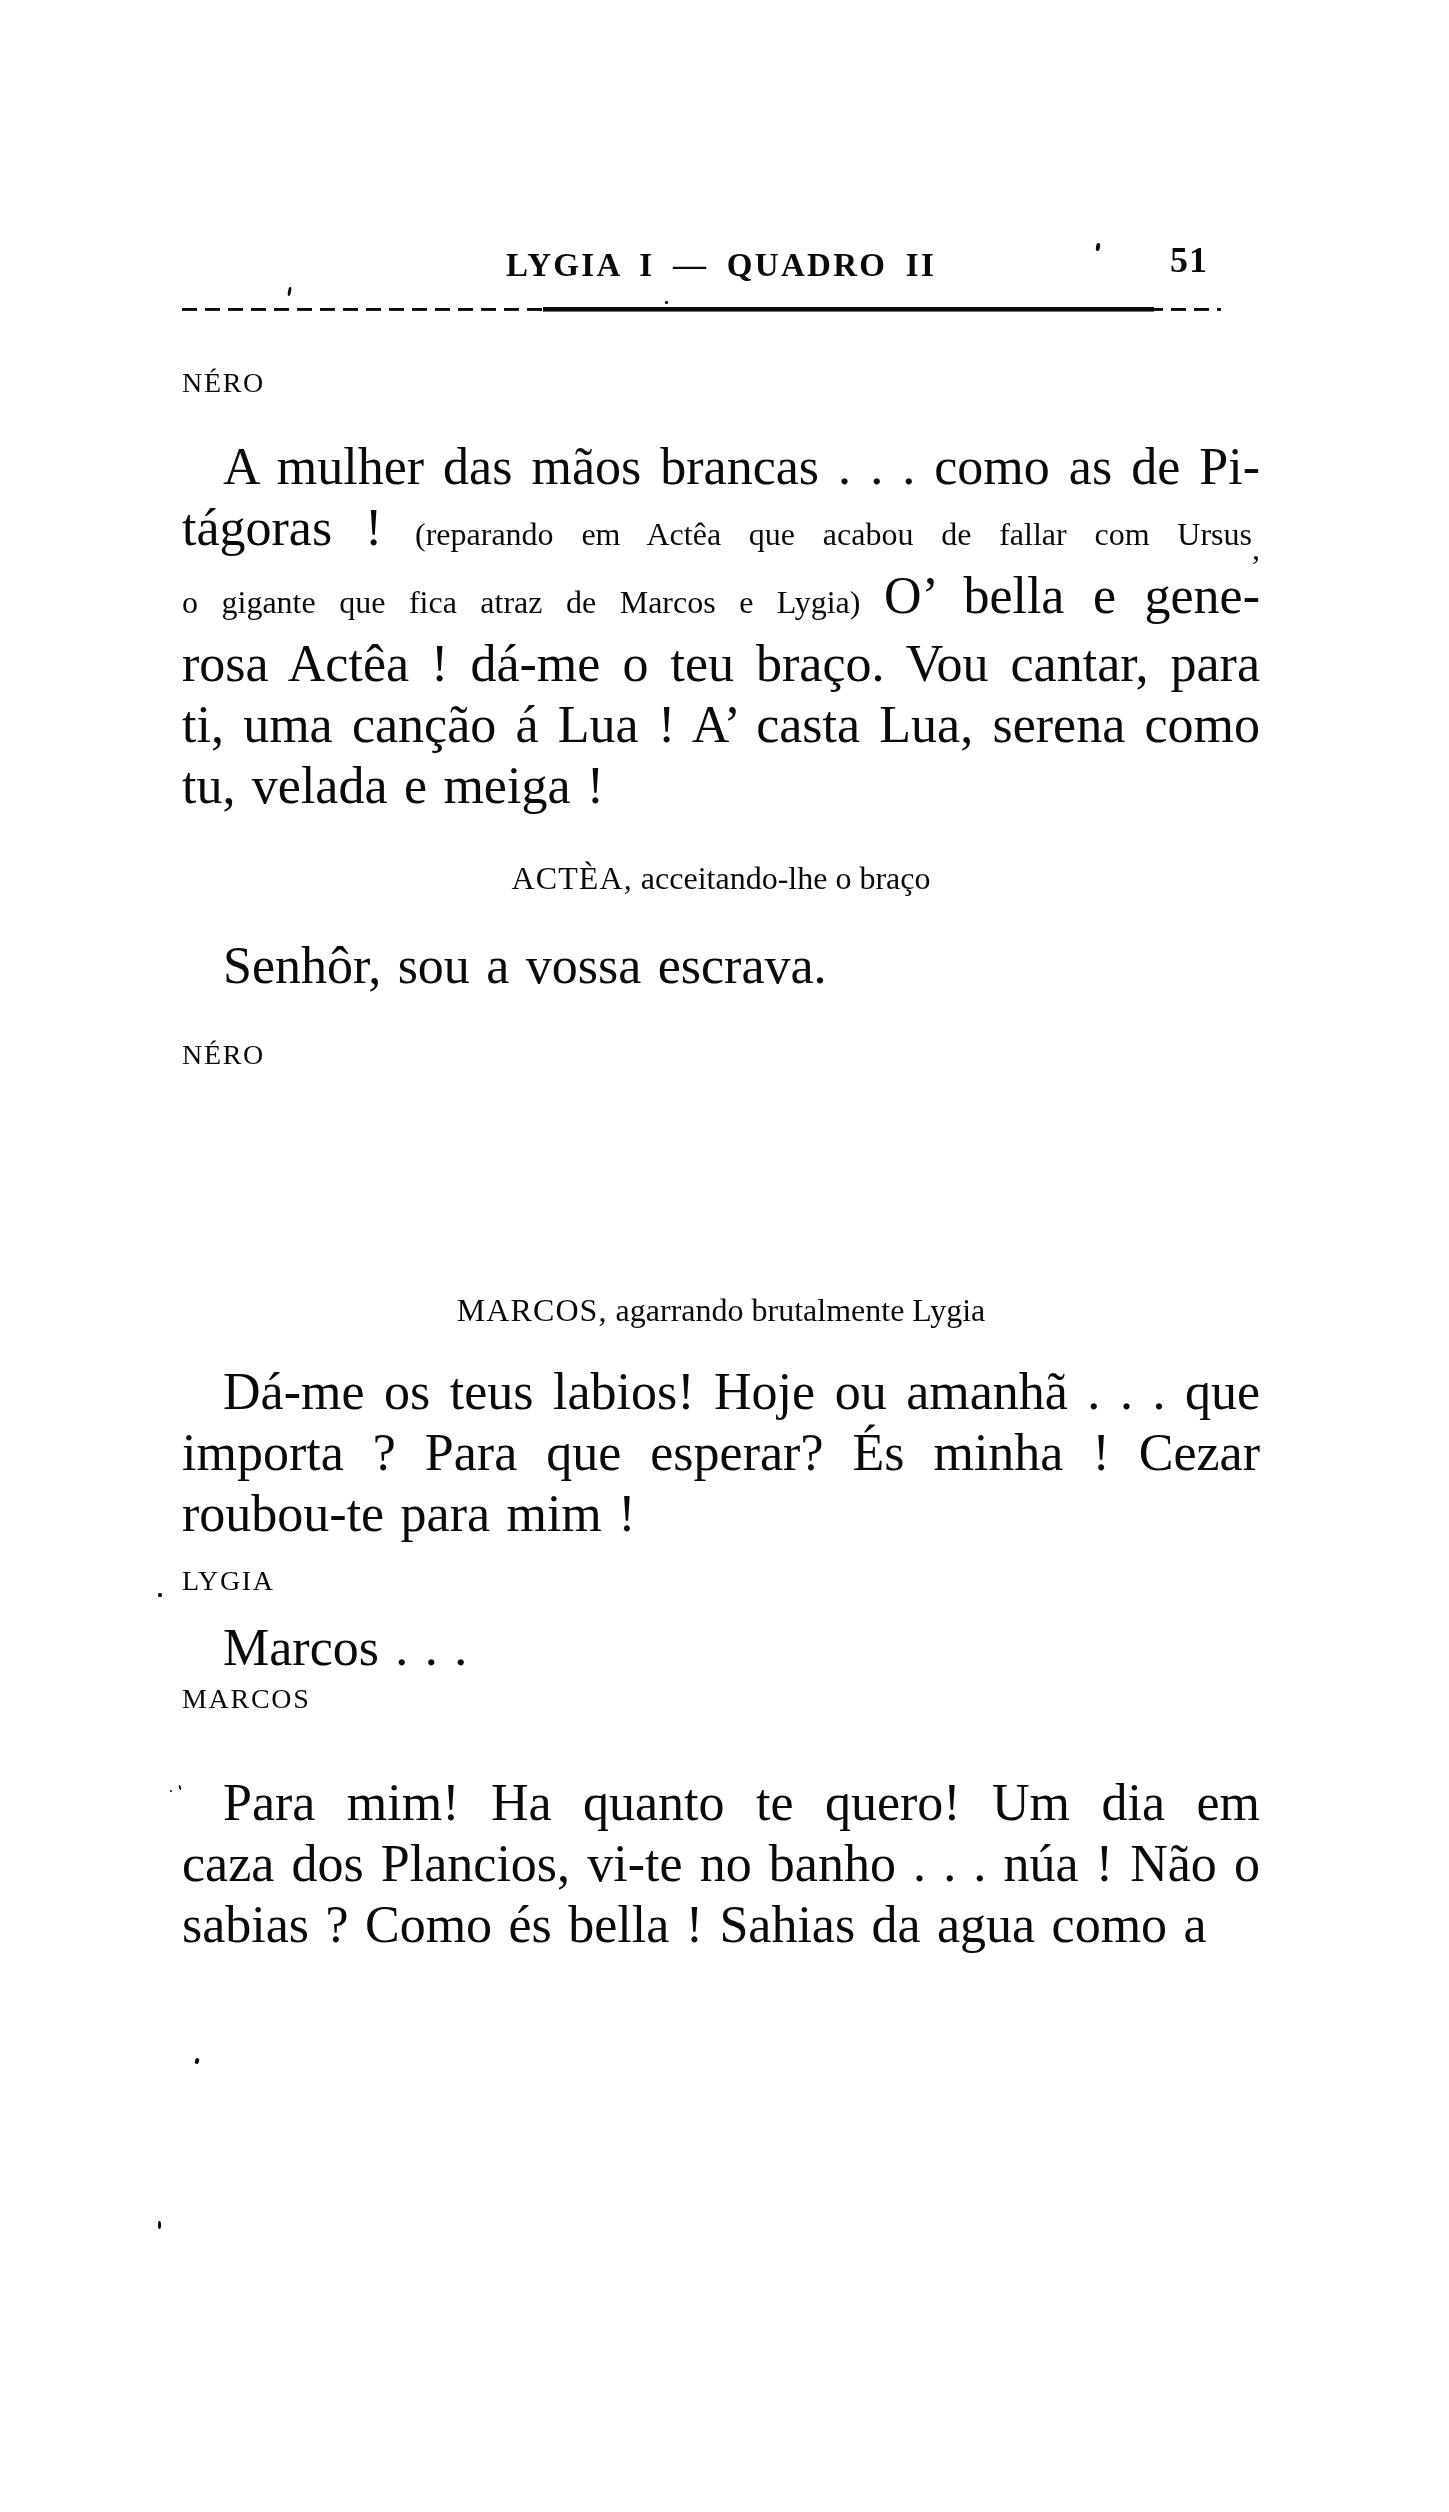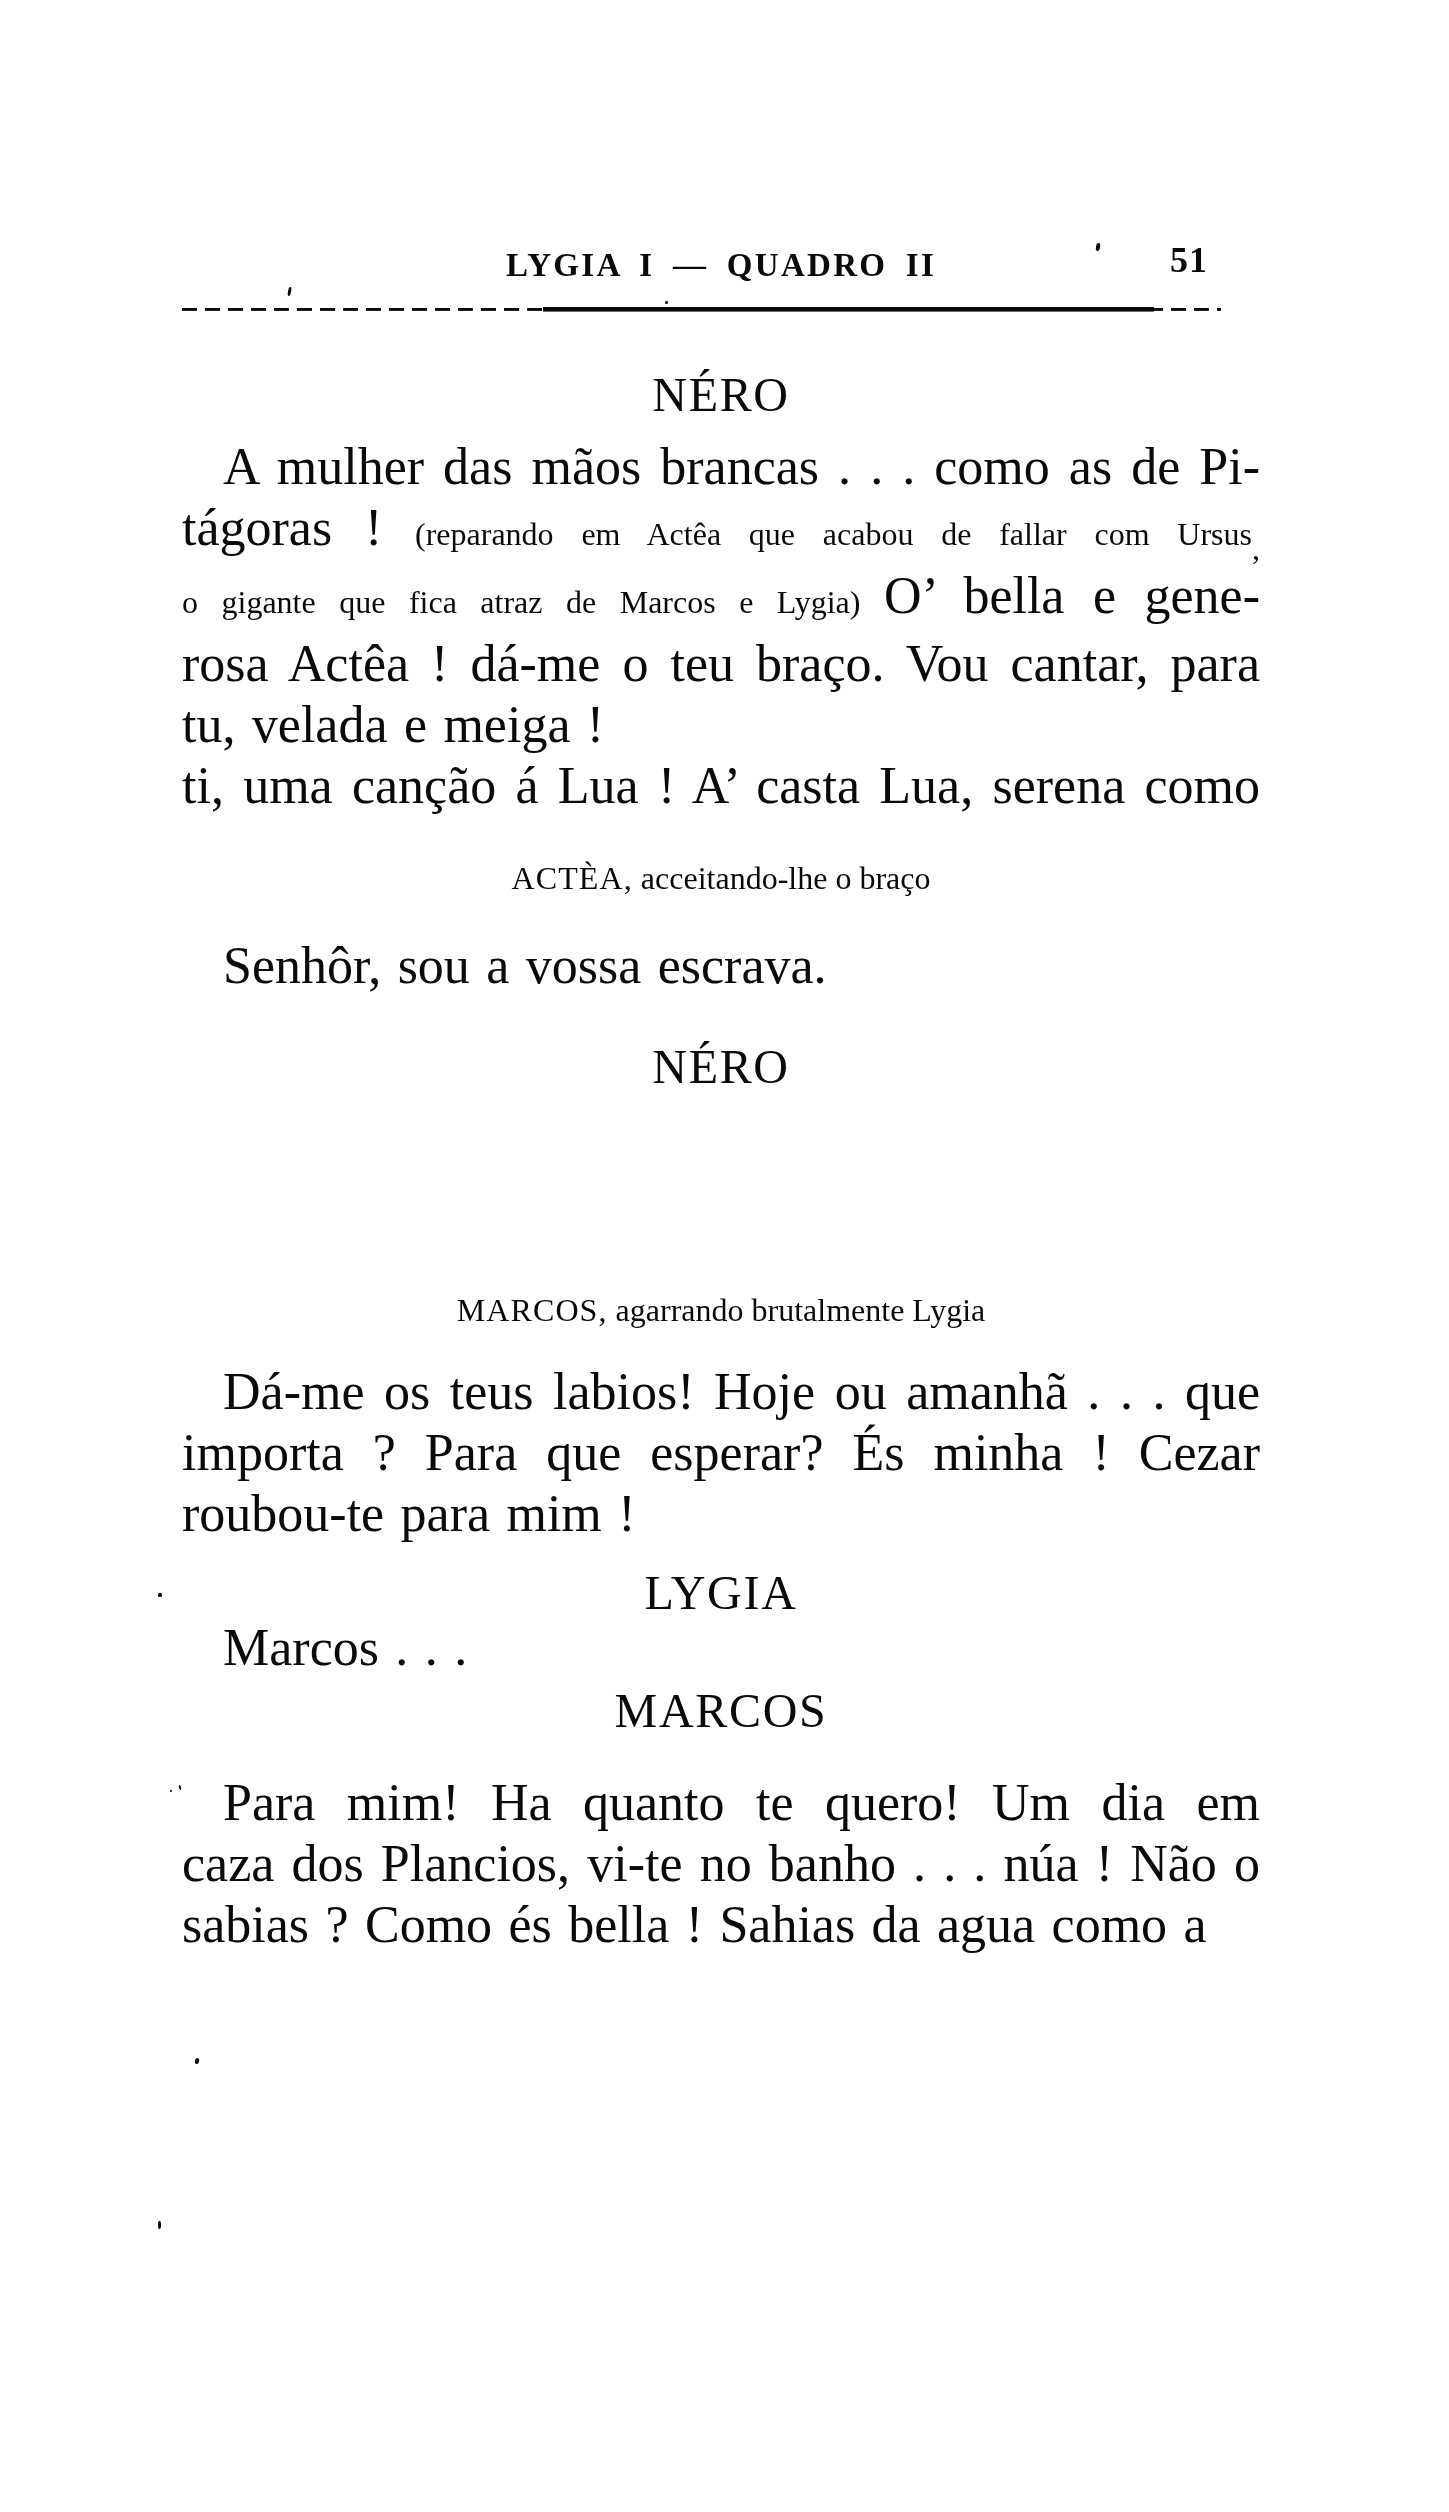--- a/index.html
+++ b/index.html
@@ -39,22 +39,22 @@
     width: 1039px; height: 5.7px;
     background:
       linear-gradient(#0a0a0a, #0a0a0a) 361px 0.6px / 611px 4.6px no-repeat,
       repeating-linear-gradient(90deg, #0a0a0a 0 15px, transparent 15px 23px) 0 1.7px / 100% 2.9px no-repeat;
   }
 
   
   .speaker {
     position: absolute;
     left: 182px; width: 1078px;
-    text-align: center;
-    font-size: 48px;
+    text-align: left;
+    font-size: 28px;
     letter-spacing: 1.7px;
     white-space: nowrap;
   }
   
   .direction {
     position: absolute;
     left: 182px; width: 1078px;
     text-align: center;
     font-size: 32px;
     white-space: nowrap;
@@ -92,22 +92,22 @@
   <div class="page-number">51</div>
   <div class="rule"></div>
 
   <div class="speaker" style="top:367px">NÉRO</div>
 
   <div class="speech" style="top:436px">
     <div class="line fill first"><span>A mulher das mãos brancas . . . como as de Pi-</span></div>
     <div class="line fill"><span>tágoras ! </span><span class="sm">(reparando em Actêa que acabou de fallar com Ursus</span><span class="sm drop">,</span></div>
     <div class="line fill"><span class="sm">o gigante que fica atraz de Marcos e Lygia) </span><span>O’ bella e gene-</span></div>
     <div class="line fill"><span>rosa Actêa ! dá-me o teu braço. Vou cantar, para</span></div>
+    <div class="line fill"><span>ti, uma canção á Lua ! A’ casta Lua, serena como</span></div>
     <div class="line left"><span>tu, velada e meiga !</span></div>
-    <div class="line fill"><span>ti, uma canção á Lua ! A’ casta Lua, serena como</span></div>
   </div>
 
   <div class="direction" style="top:860px">
     <span class="dname">ACTÈA,</span><span> acceitando-lhe o braço</span>
   </div>
 
   <div class="speech" style="top:935px">
     <div class="line left first"><span>Senhôr, sou a vossa escrava.</span></div>
   </div>
 

